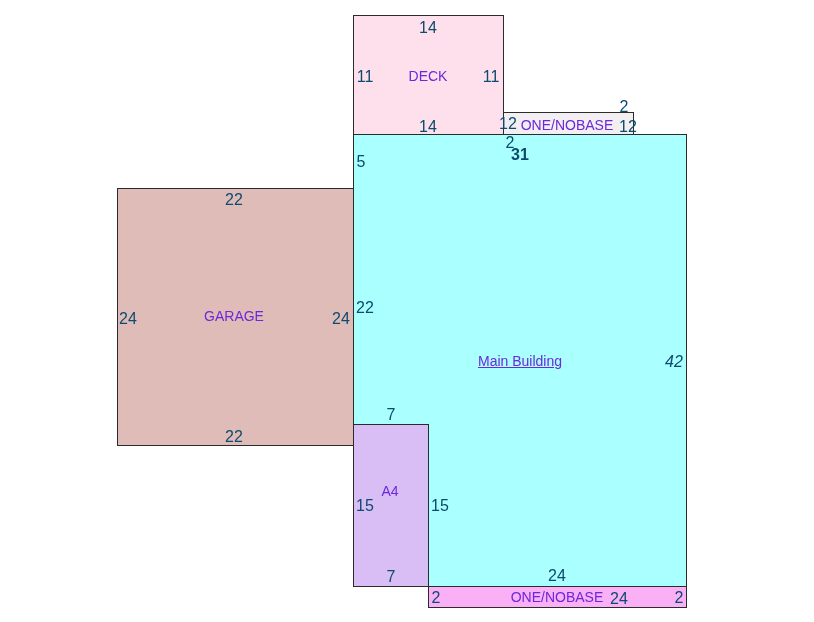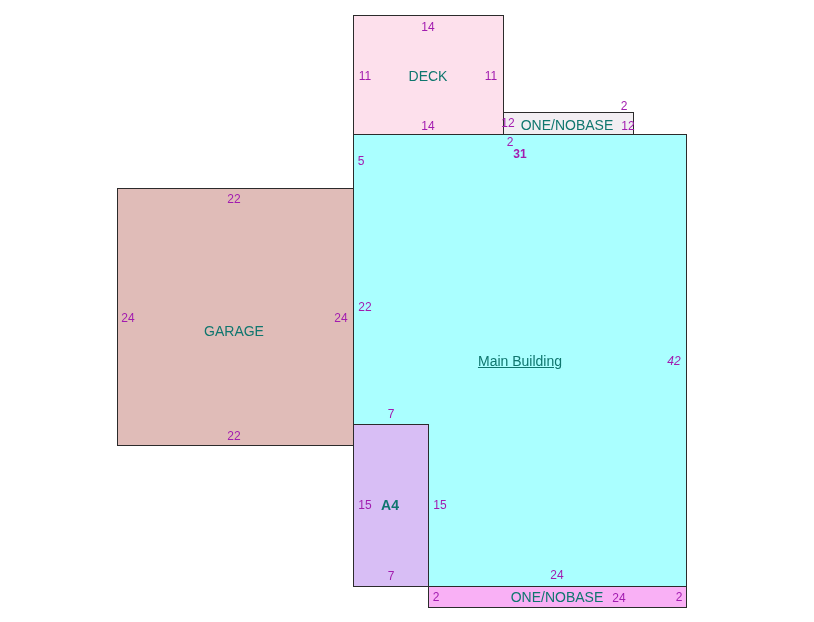--- a/index.html
+++ b/index.html
@@ -12,29 +12,29 @@
       font-family: "Liberation Sans", sans-serif;
     }
     .area {
       position: absolute;
       box-sizing: border-box;
       border: 1px solid #2b2b2b;
     }
     .lbl {
       position: absolute;
       font-size: 14px;
-      color: #0f766e;
+      color: #6d28d9;
       white-space: nowrap;
       line-height: 14px;
       transform: translate(-50%, -50%);
     }
     .dim {
       position: absolute;
-      font-size: 12px;
-      color: #a21caf;
+      font-size: 16px;
+      color: #0c4a6e;
       white-space: nowrap;
       line-height: 13px;
       transform: translate(-50%, -50%);
     }
   </style>
 </head>
 <body>
 
 <div id="canvas">
 
@@ -44,24 +44,24 @@
 
   <div class="area" style="left:353px; top:15px; width:151px; height:120px; background:#fde0ec;"></div>
 
   <div class="area" style="left:503px; top:112px; width:131px; height:23px; background:#f2eef2;"></div>
 
   <div class="area" style="left:353px; top:424px; width:76px; height:163px; background:#d8bef5;"></div>
 
   <div class="area" style="left:428px; top:586px; width:259px; height:22px; background:#f9b0f5;"></div>
 
   <span class="lbl" style="left:520px; top:361px;text-decoration:underline;">Main Building</span>
-  <span class="lbl" style="left:234px; top:331px;">GARAGE</span>
+  <span class="lbl" style="left:234px; top:316px;">GARAGE</span>
   <span class="lbl" style="left:428px; top:76px;">DECK</span>
   <span class="lbl" style="left:567px; top:125px;">ONE/NOBASE</span>
-  <span class="lbl" style="left:390px; top:505px;font-weight:bold;">A4</span>
+  <span class="lbl" style="left:390px; top:491px;">A4</span>
   <span class="lbl" style="left:557px; top:597px;">ONE/NOBASE</span>
 
   <span class="dim" style="left:520px; top:154px;font-weight:bold;">31</span>
   <span class="dim" style="left:674px; top:361px;font-style:italic;">42</span>
   <span class="dim" style="left:557px; top:575px;">24</span>
   <span class="dim" style="left:361px; top:161px;">5</span>
   <span class="dim" style="left:365px; top:307px;">22</span>
   <span class="dim" style="left:391px; top:414px;">7</span>
   <span class="dim" style="left:440px; top:505px;">15</span>
 

